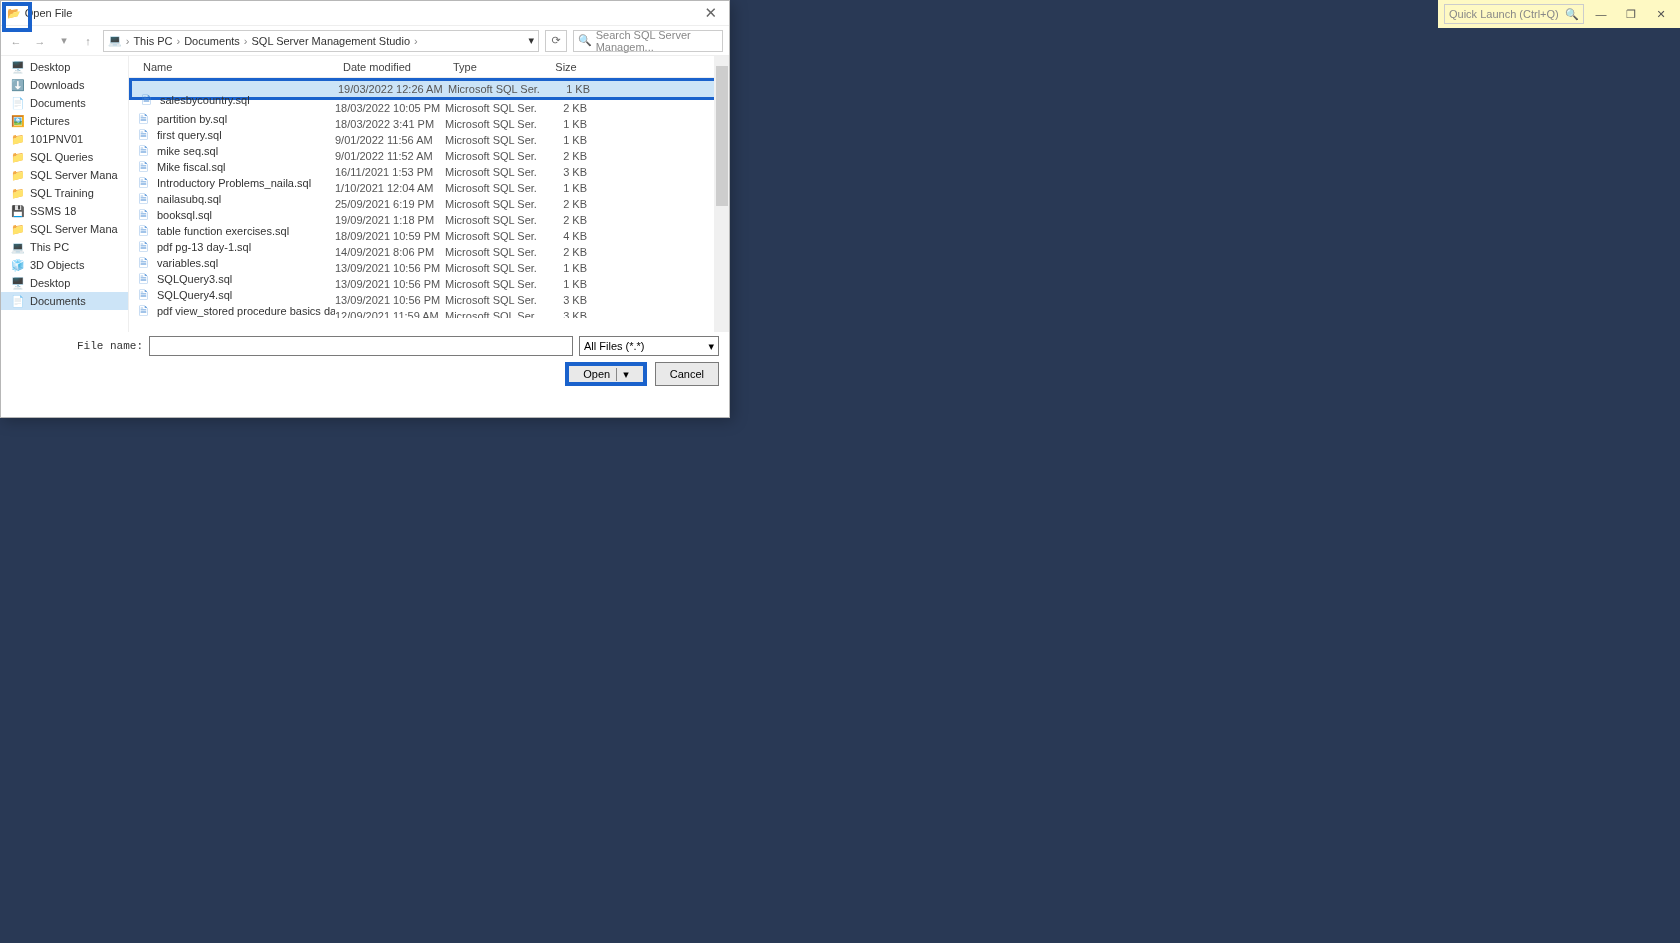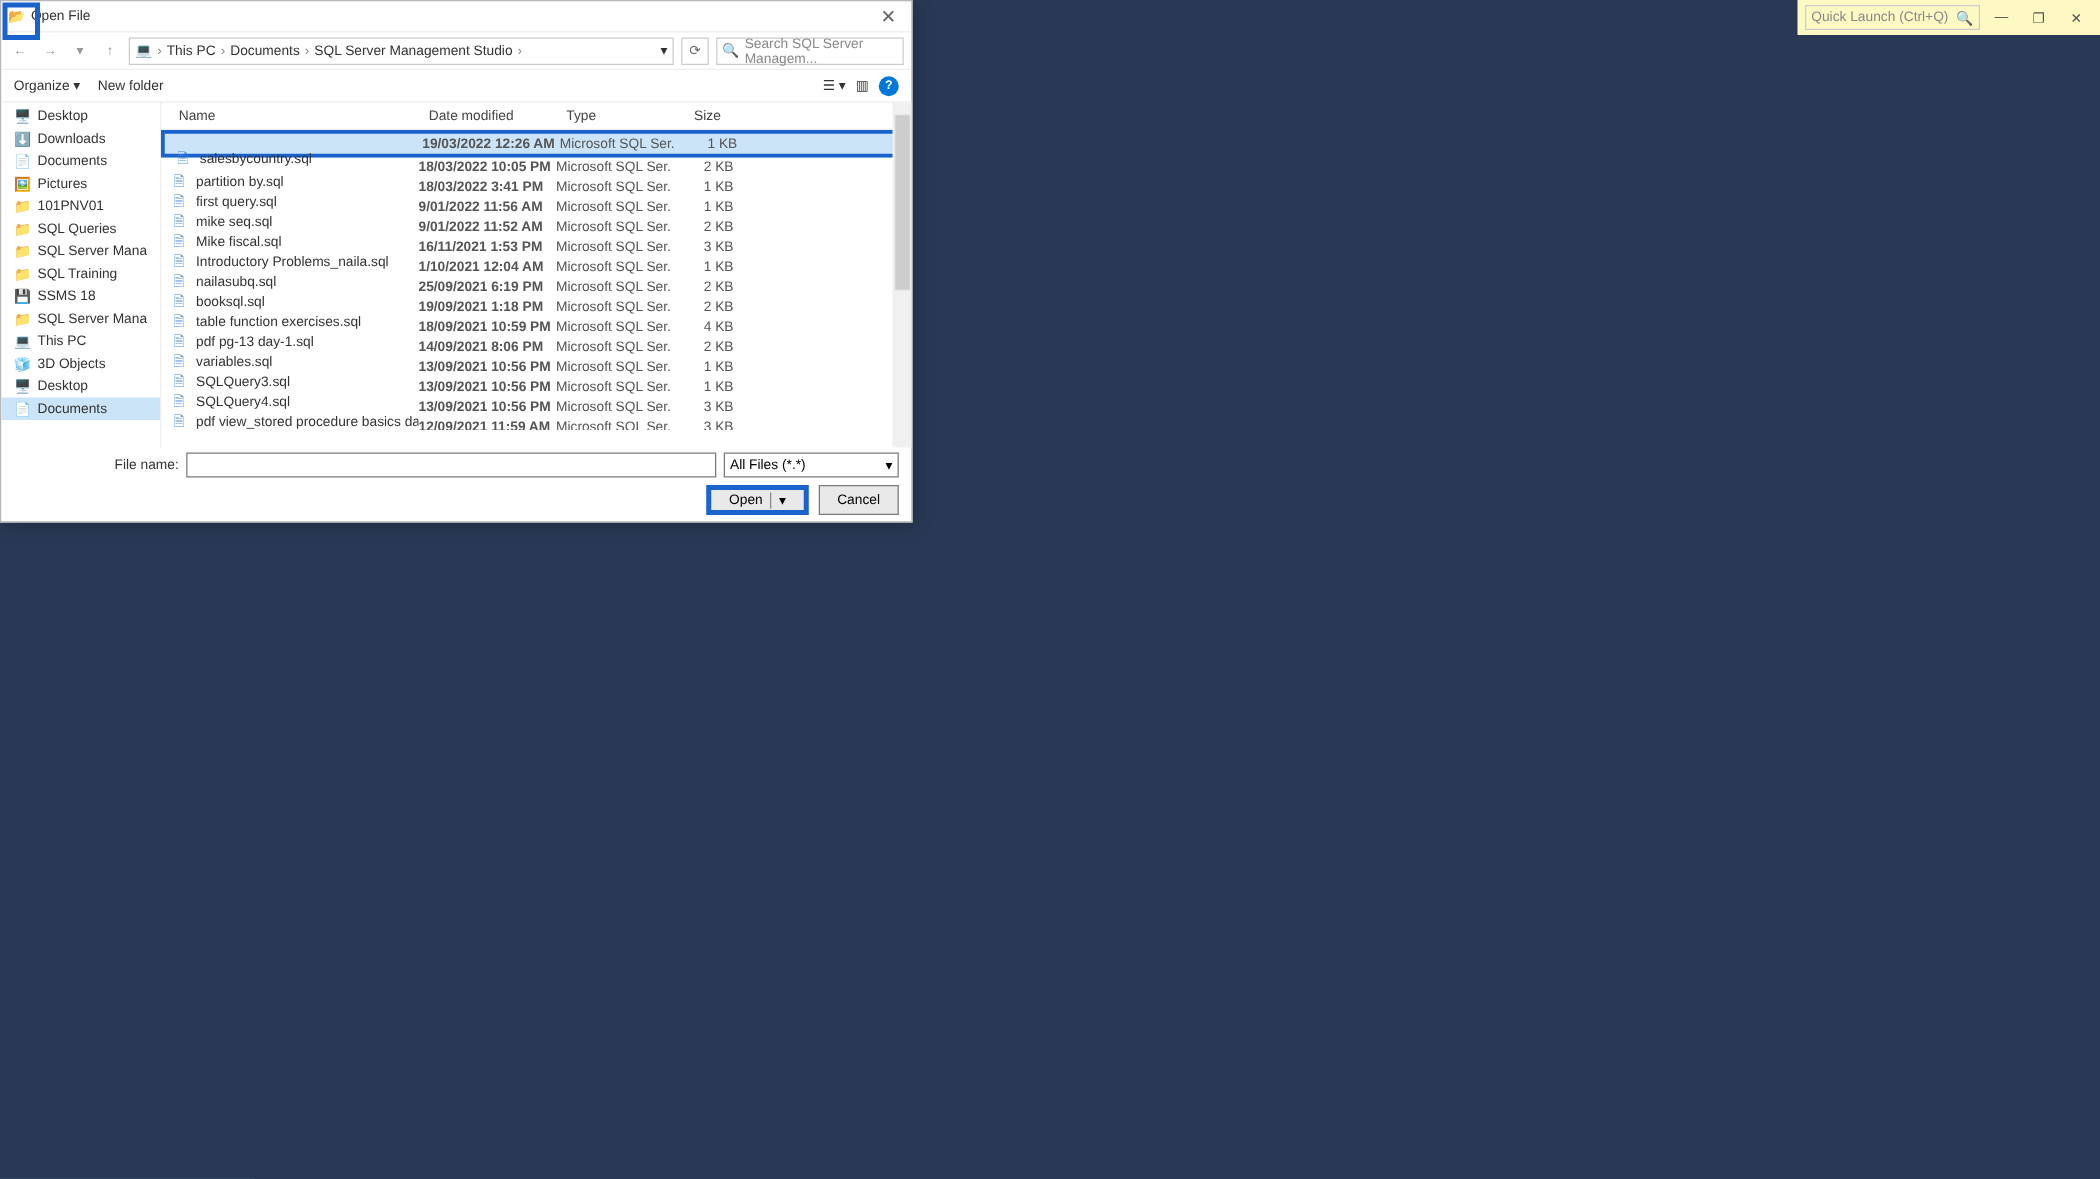--- a/index.html
+++ b/index.html
@@ -33,28 +33,28 @@
 .fl-header div { padding: 2px 4px; }
 .col-name { width: 200px; }
 .col-date { width: 110px; }
 .col-type { width: 92px; }
 .col-size { width: 50px; text-align: center; }
 .fl-rows { height: 240px; overflow-y: auto; }
 .fl-row { display: flex; align-items: center; height: 16px; padding-left: 10px; color: #333; cursor: pointer;}
 .fl-row.highlight { border: 3px solid #1a62cc; background:#cce4f7; height:22px;}
 .fl-row span.ficon { width: 14px; display:inline-block; margin-right:4px; color:#4e8fd6;}
 .fl-row .cname { width: 196px; white-space:nowrap; overflow:hidden;margin-top:24px;}
-.fl-row .cdate { width: 110px; color:#555;font-weight:bold;}
+.fl-row .cdate { width: 110px; color:#555;}
 .fl-row .ctype { width: 92px; color:#555; white-space:nowrap; overflow:hidden;}
 .fl-row .csize { width: 50px; text-align:right; color:#555;}
 .scroll-gutter { position:absolute; right:0; top:0; bottom:0; width:15px; background:#f0f0f0;}
 .scroll-thumb { position:absolute; right:1px; top:10px; width:12px; height:140px; background:#cdcdcd;}
 .dlg-footer { height: 60px; padding: 4px 10px; }
 .fn-row { display: flex; align-items: center; gap: 6px; margin-bottom: 6px; }
-.fn-row label { width: 132px; text-align: right; color: #333; }
+.fn-row label { width: 132px; text-align: right; color: #333; font-family: Liberation Mono, monospace; }
 .fn-input { flex: 1; height: 20px; border: 1px solid #7a7a7a; padding: 1px 4px; }
 .ftype { width: 140px; height: 20px; border: 1px solid #7a7a7a; display:flex; align-items:center; padding:0 4px; justify-content:space-between;}
 .btn-row { display: flex; gap: 8px; justify-content: flex-end; }
 .btn { height: 24px; padding: 0 14px; border: 1px solid #7a7a7a; background: #e9e9e9; cursor: pointer; display:flex; align-items:center; gap:6px;}
 .btn.highlight-box { border: 4px solid #1a62cc; }
 
 
 .ssms { position: absolute; top: 0; left: 0; right: 0; bottom: 0; background: #293955; z-index: 1; }
 .obj-explorer { position: absolute; top: 418px; left: 60px; width: 276px; bottom: 152px; background: #fff; overflow:hidden; color:#333; border-right:1px solid #ddd;}
 .oe-scroll { position:absolute; right:0; top:0; bottom:0; width:14px; background:#f0f0f0;}
@@ -426,29 +426,20 @@
       <span>SQL Server Management Studio</span>
         <span class="sep">›</span>
       <span style="margin-left:auto;">▾</span>
     </div>
     <div class="nav-small">⟳</div>
     <div class="search-box">
       <span>🔍</span>
       <span>Search SQL Server Managem...</span>
     </div>
   </div>
-  <div class="toolbar2">
-    <span><span>Organize</span> ▾</span>
-    <span>New folder</span>
-    <div class="right">
-      <span>☰ ▾</span>
-      <span>▥</span>
-      <span class="help-icon">?</span>
-    </div>
-  </div>
   <div class="dlg-body">
     <div class="sidebar" id="dlg-sidebar">
         <div class="sb-item">
           <span class="sb-icon">🖥️</span>
           <span>Desktop</span>
         </div>
         <div class="sb-item">
           <span class="sb-icon">⬇️</span>
           <span>Downloads</span>
         </div>

